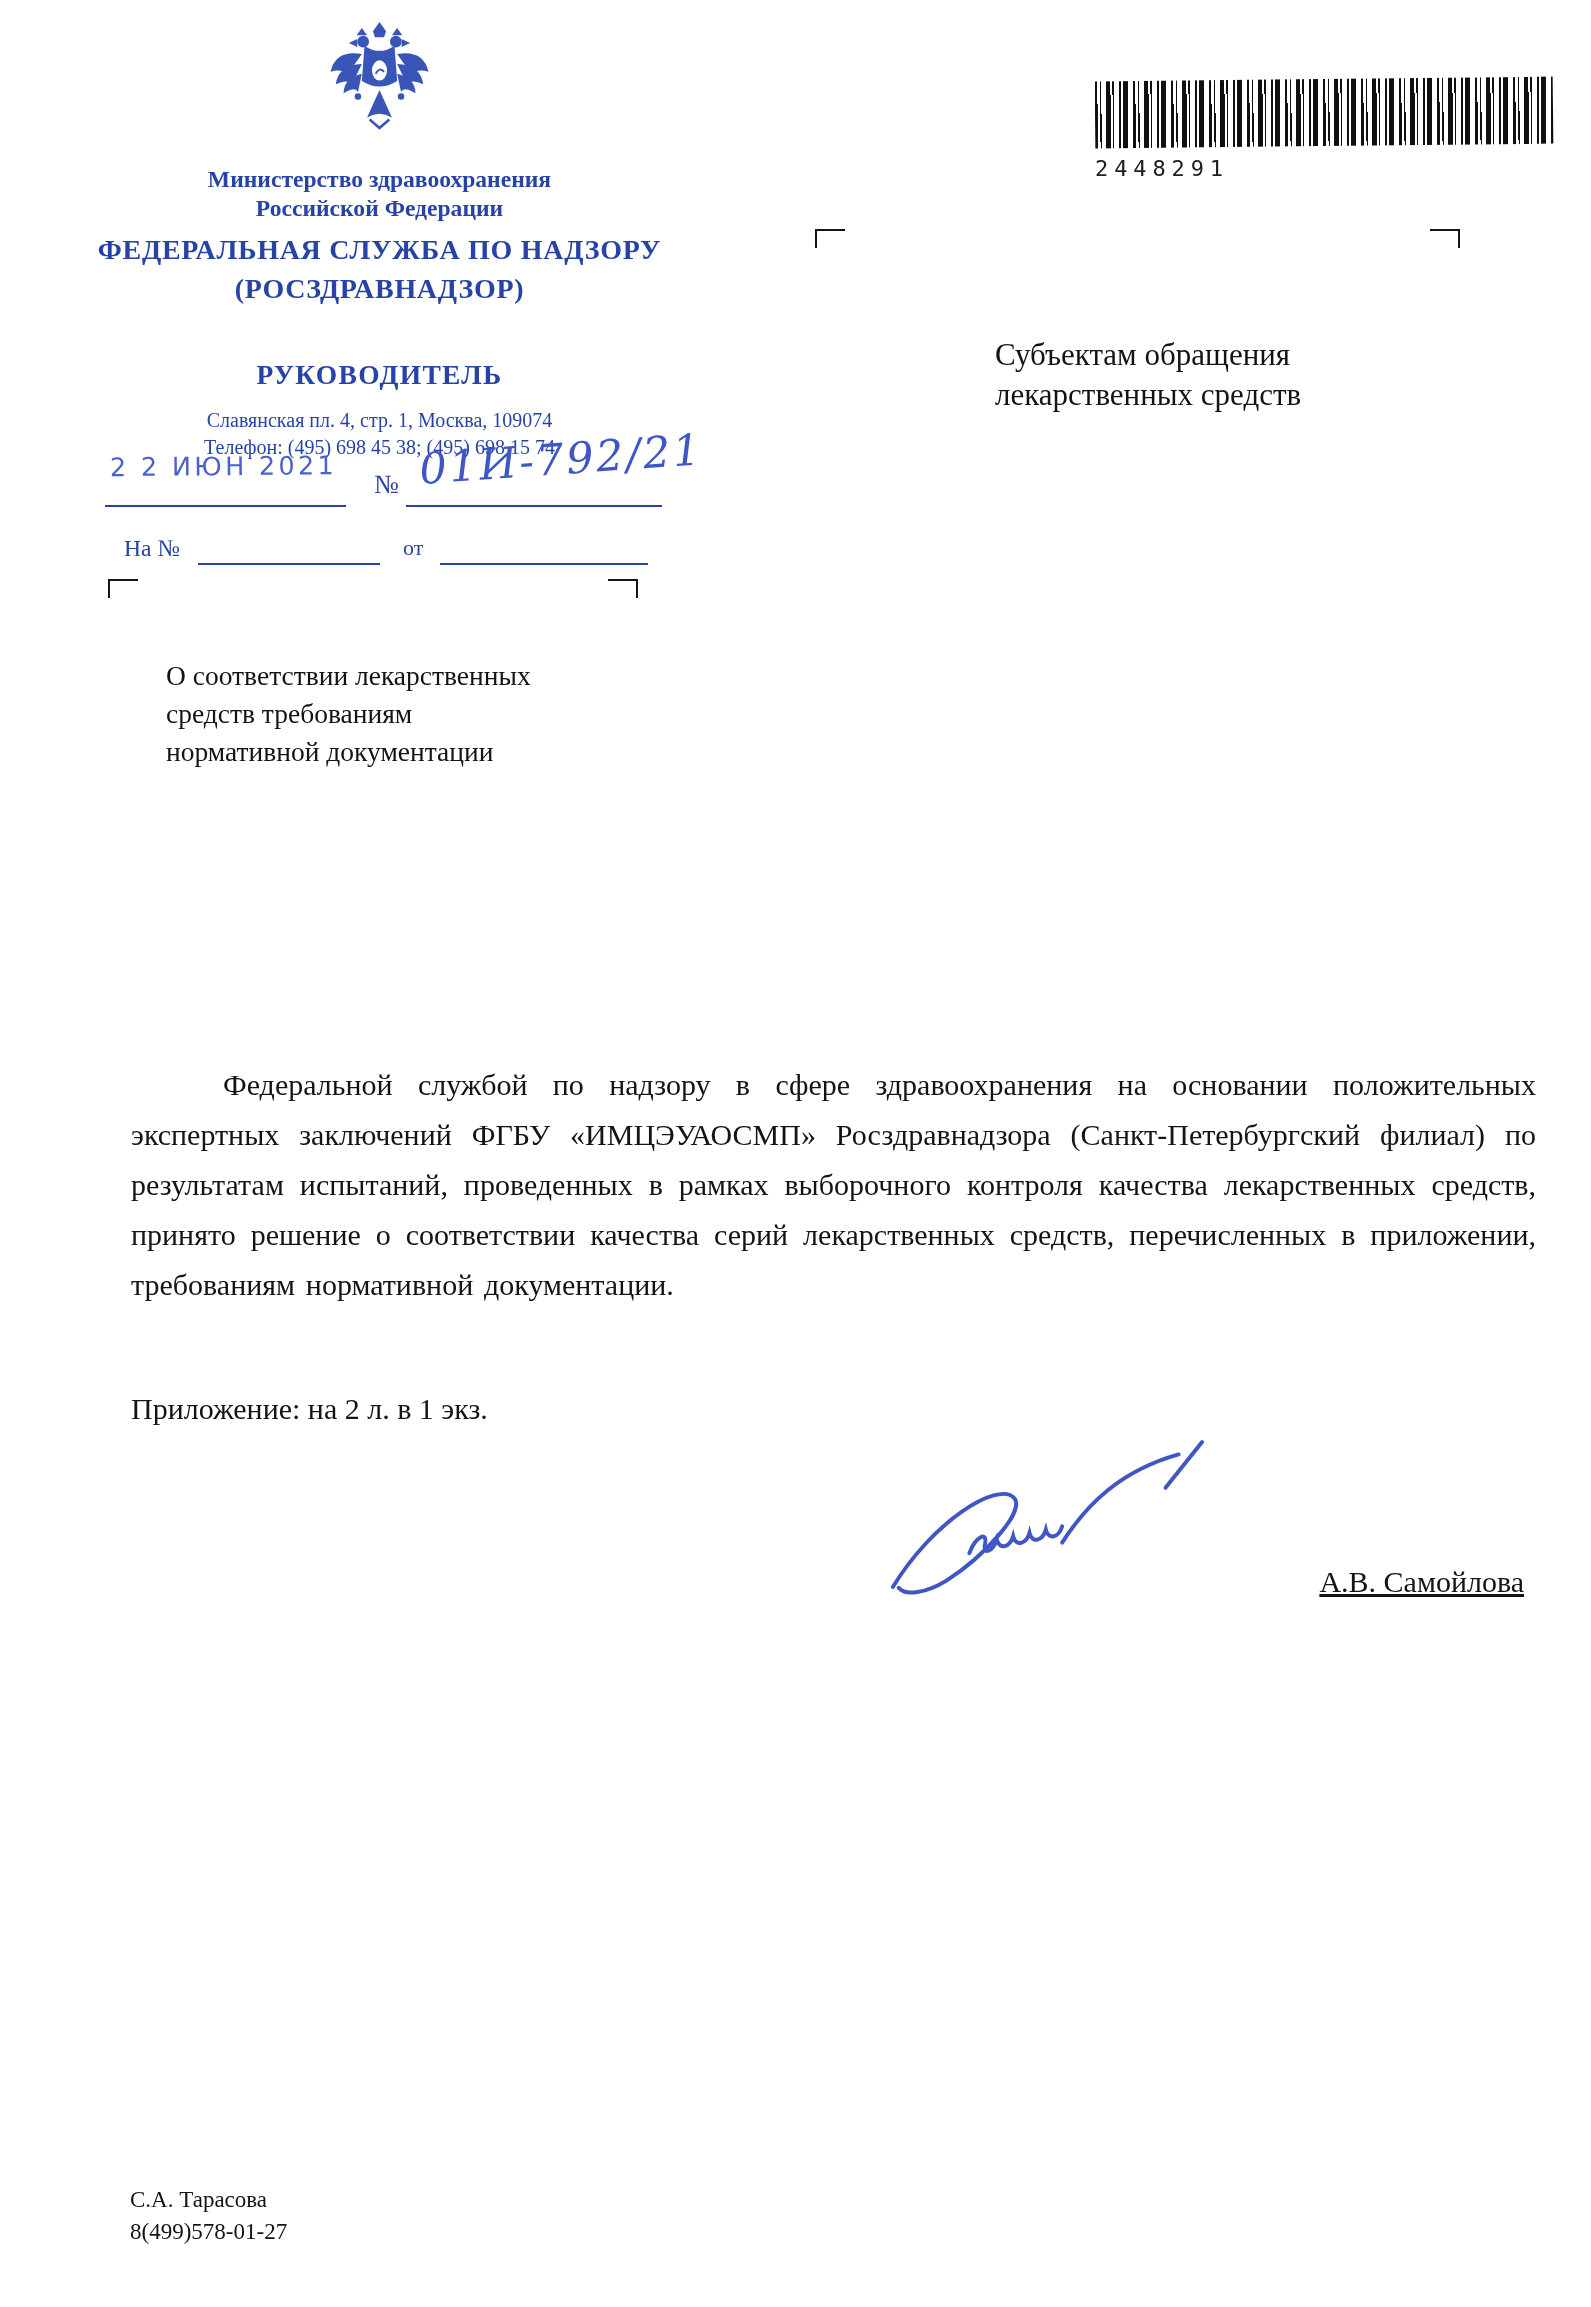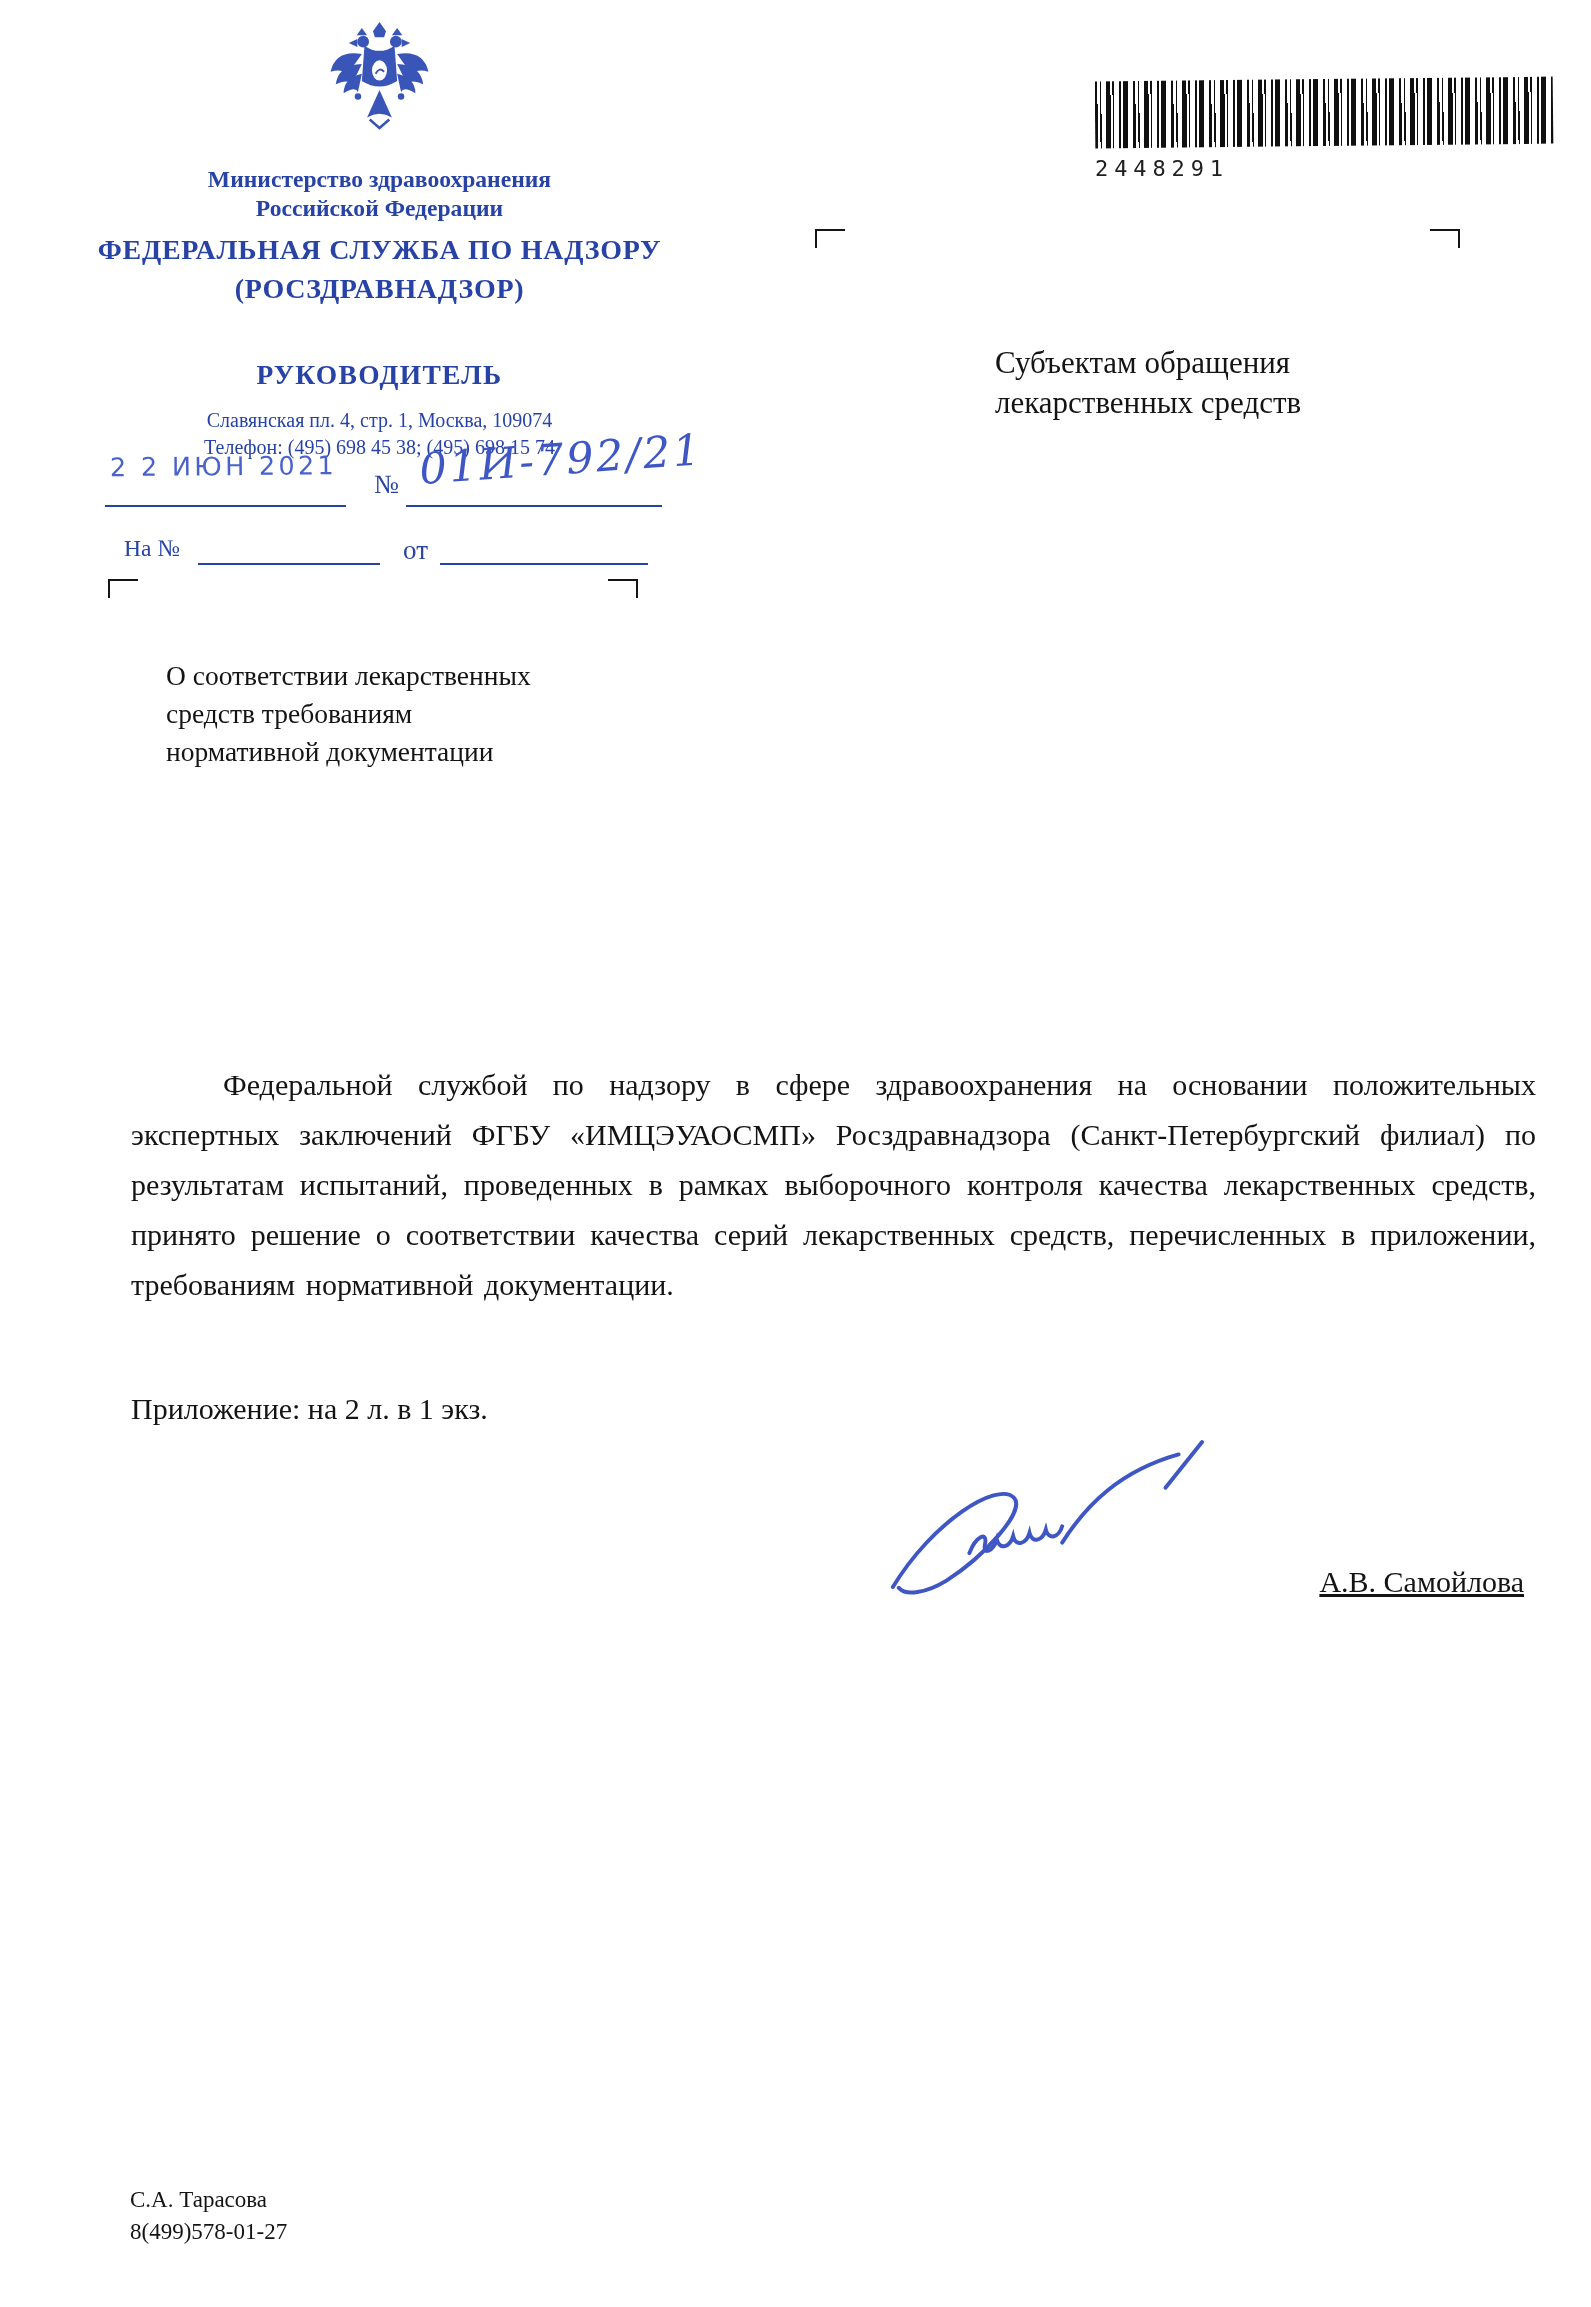--- a/index.html
+++ b/index.html
@@ -32,21 +32,21 @@
   .num-sign{left:374px;top:470px;font-size:26px;}
   .handwriting{
     left:419px;top:433px;width:314px;
     font-family:"DejaVu Serif", serif;font-style:italic;
     font-size:43px;color:#3f57c4;letter-spacing:2.6px;
     transform:rotate(-4deg);white-space:nowrap;
   }
   .rule-num{left:406px;top:505px;width:256px;}
   .na-label{left:124px;top:535px;font-size:23.6px;}
   .rule-reply1{left:198px;top:563px;width:182px;}
-  .ot-label{left:403px;top:535px;font-size:27px;}
+  .ot-label{left:403px;top:535px;font-size:22px;}
   .rule-reply2{left:440px;top:563px;width:208px;}
   
   .corner{width:27.5px;height:17px;}
   .corner-tl{border-top:2px solid #151515;border-left:2px solid #151515;}
   .corner-tr{border-top:2px solid #151515;border-right:2px solid #151515;}
   .cm1{left:108px;top:579px;}
   .cm2{left:608px;top:579px;}
   .cm3{left:815px;top:229px;}
   .cm4{left:1430px;top:229px;}
   
@@ -61,21 +61,21 @@
       #101010 24px 26px, transparent 26px 28px,
       #101010 28px 33px, transparent 33px 38px);
     transform:rotate(-0.6deg);
   }
   .barcode-number{
     left:1095px;top:156px;width:216px;text-align:left;
     font-family:"DejaVu Sans Mono", monospace;
     font-size:22px;letter-spacing:5.9px;color:#202020;
   }
   
-  .recipient{left:995px;top:335px;width:497px;font-size:31px;line-height:40px;color:#141414;margin-top:8px;}
+  .recipient{left:995px;top:335px;width:497px;font-size:31px;line-height:40px;color:#141414;}
   
   .subject{left:166px;top:646px;width:497px;font-size:27.5px;line-height:38px;color:#141414;margin-top:11px;}
   
   .body-par{
     left:131px;top:1060px;width:1405px;
     font-size:30px;line-height:50px;
     text-align:justify;text-indent:92px;
     word-spacing:3.3px;color:#141414;
   }
   .attachment{left:131px;top:1392px;font-size:30px;color:#141414;}

